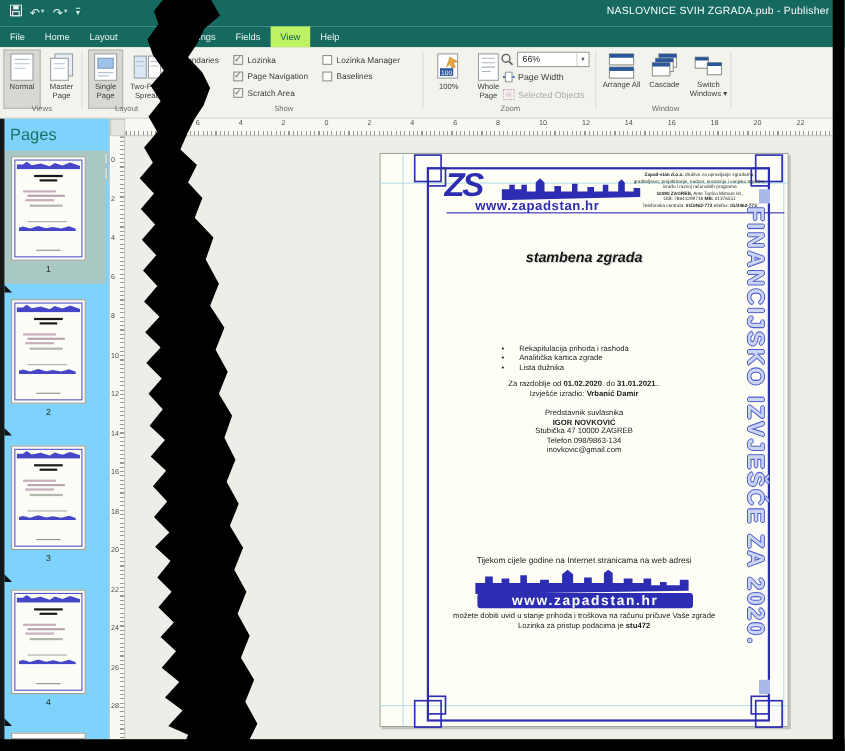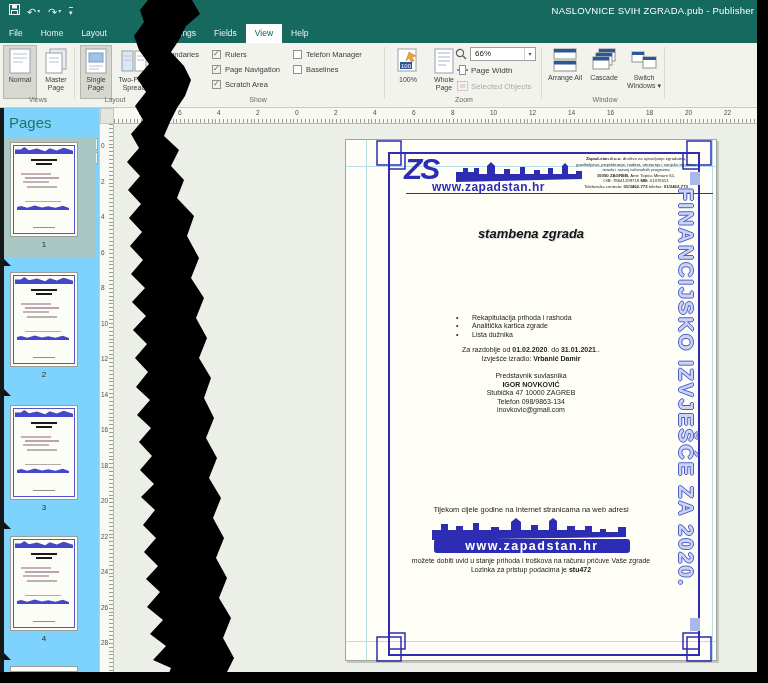--- a/index.html
+++ b/index.html
@@ -9,21 +9,21 @@
 
   
   #titlebar{position:absolute;left:0;top:0;width:768px;height:24px;background:#15695f;color:#fff}
   .qatbtn{position:absolute;top:4px;color:#e8f2ef;font-size:11px;line-height:14px}
   .qat-caret{font-size:6px;vertical-align:3px;color:#cfe0dc;margin-left:1px}
   #win-title{position:absolute;top:5px;right:14px;font-size:9.5px;color:#fff;letter-spacing:.2px;white-space:nowrap}
 
   
   #tabrow{position:absolute;left:0;top:24px;width:768px;height:19px;background:#15695f;display:flex;align-items:flex-end}
   .tab{height:19px;line-height:19px;padding:0 9px;font-size:8.5px;color:#eaf4f1;white-space:nowrap}
-  .tab.active{background:#ffffff;color:#0f6257}
+  .tab.active{background:#bef264;color:#0f6257}
   .tabgap{width:40px;height:1px}
 
   
   #ribbon{position:absolute;left:0;top:43px;width:757px;height:65px;background:#f1f3ec;border-bottom:1px solid #c9ccc4}
   .rsep{position:absolute;top:4px;width:1px;height:52px;background:#d8dbd2}
   .grouplabel{position:absolute;top:53px;font-size:7px;color:#686e67;text-align:center;white-space:nowrap}
   .rbtn{position:absolute;top:2px;height:54px;display:flex;flex-direction:column;align-items:center;padding-top:2px;border:1px solid transparent}
   .rbtn.selected{background:#d6d8d1;border-color:#b4b7af}
   .rlbl{font-size:7px;color:#3b3f3a;text-align:center;line-height:1.2;margin-top:2px;white-space:pre-line}
   .chkrow{display:flex;align-items:center;height:15px}
@@ -172,35 +172,35 @@
         <span class="cblabel">Guides</span>
       </div>
       <div class="chkrow">
         <span class="cb"></span>
         <span class="cblabel">Fields</span>
       </div>
     </div>
   <div class="showcol abs" style="left:212px;top:4px">
       <div class="chkrow">
         <span class="cb checked"></span>
-        <span class="cblabel">Rulers</span>
+        <span class="cblabel">Lozinka</span>
       </div>
       <div class="chkrow">
         <span class="cb checked"></span>
         <span class="cblabel">Page Navigation</span>
       </div>
       <div class="chkrow">
         <span class="cb checked"></span>
         <span class="cblabel">Scratch Area</span>
       </div>
     </div>
   <div class="showcol abs" style="left:293px;top:4px">
       <div class="chkrow">
         <span class="cb"></span>
-        <span class="cblabel">Telefon Manager</span>
+        <span class="cblabel">Lozinka Manager</span>
       </div>
       <div class="chkrow">
         <span class="cb"></span>
         <span class="cblabel">Baselines</span>
       </div>
     </div>
   <div class="grouplabel" style="left:230px;width:56px">Show</div>
 
   <div class="rbtn" style="left:392px;width:32px">
     <svg width="22" height="26">

